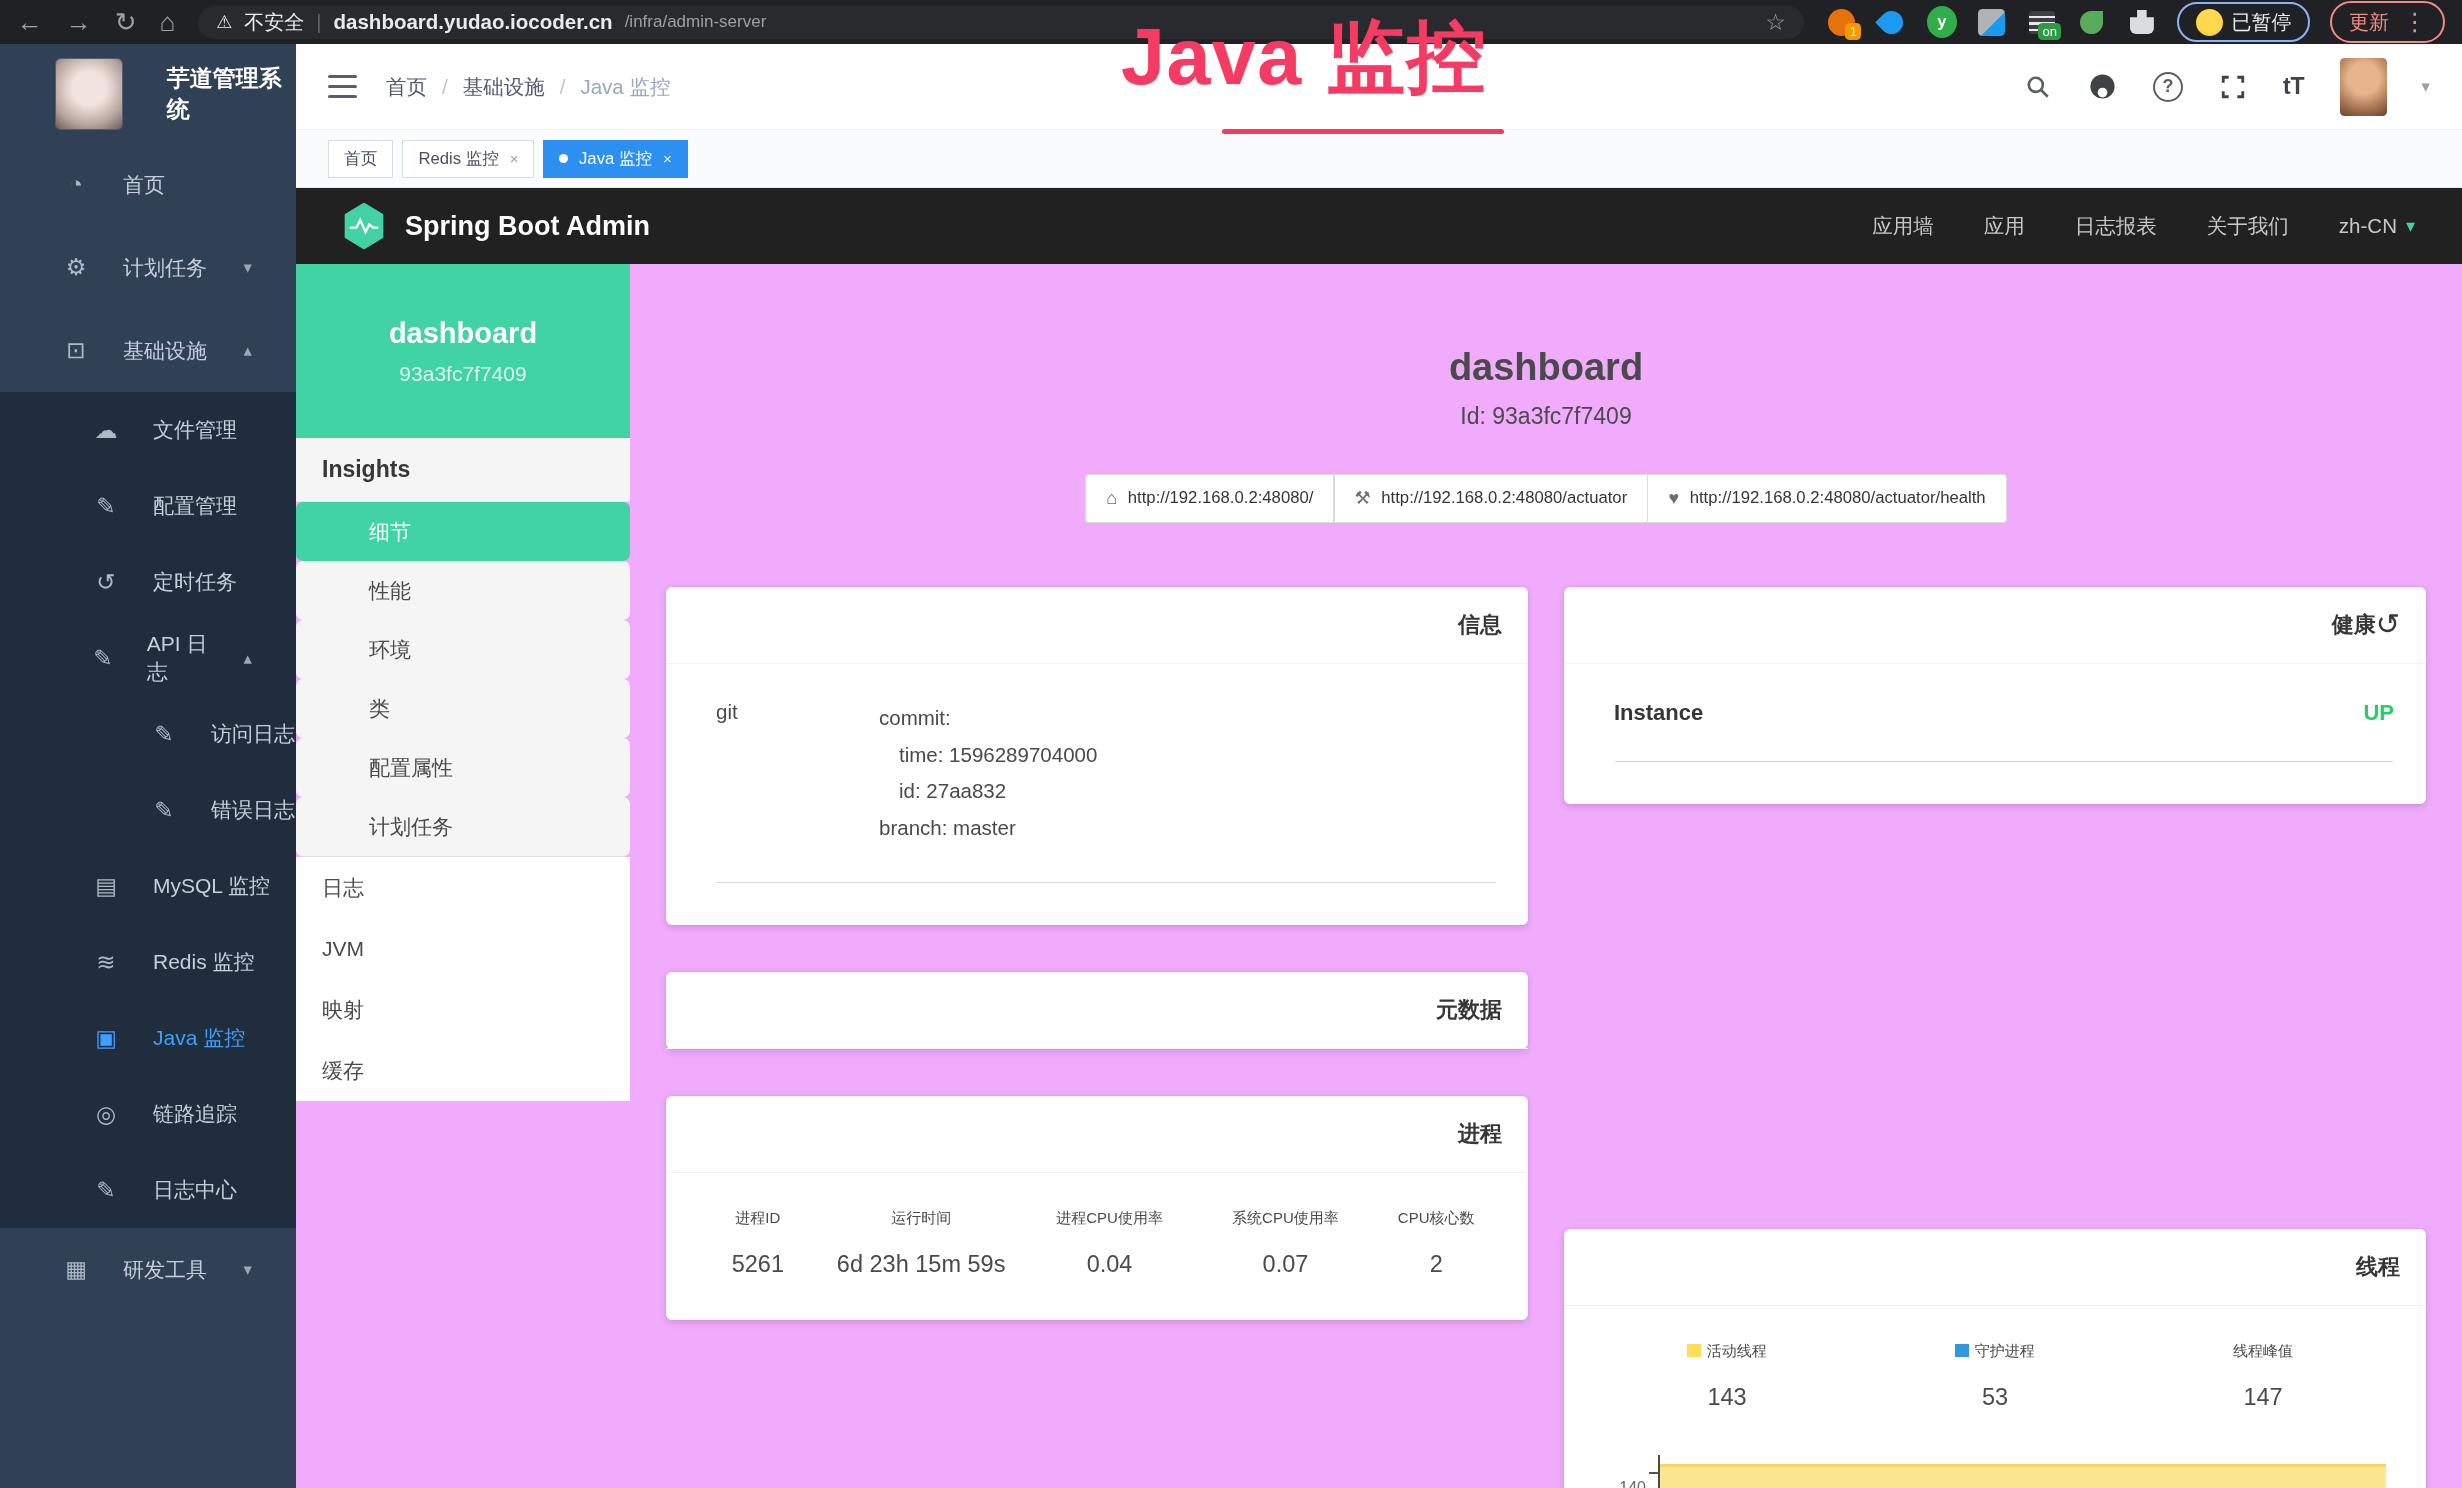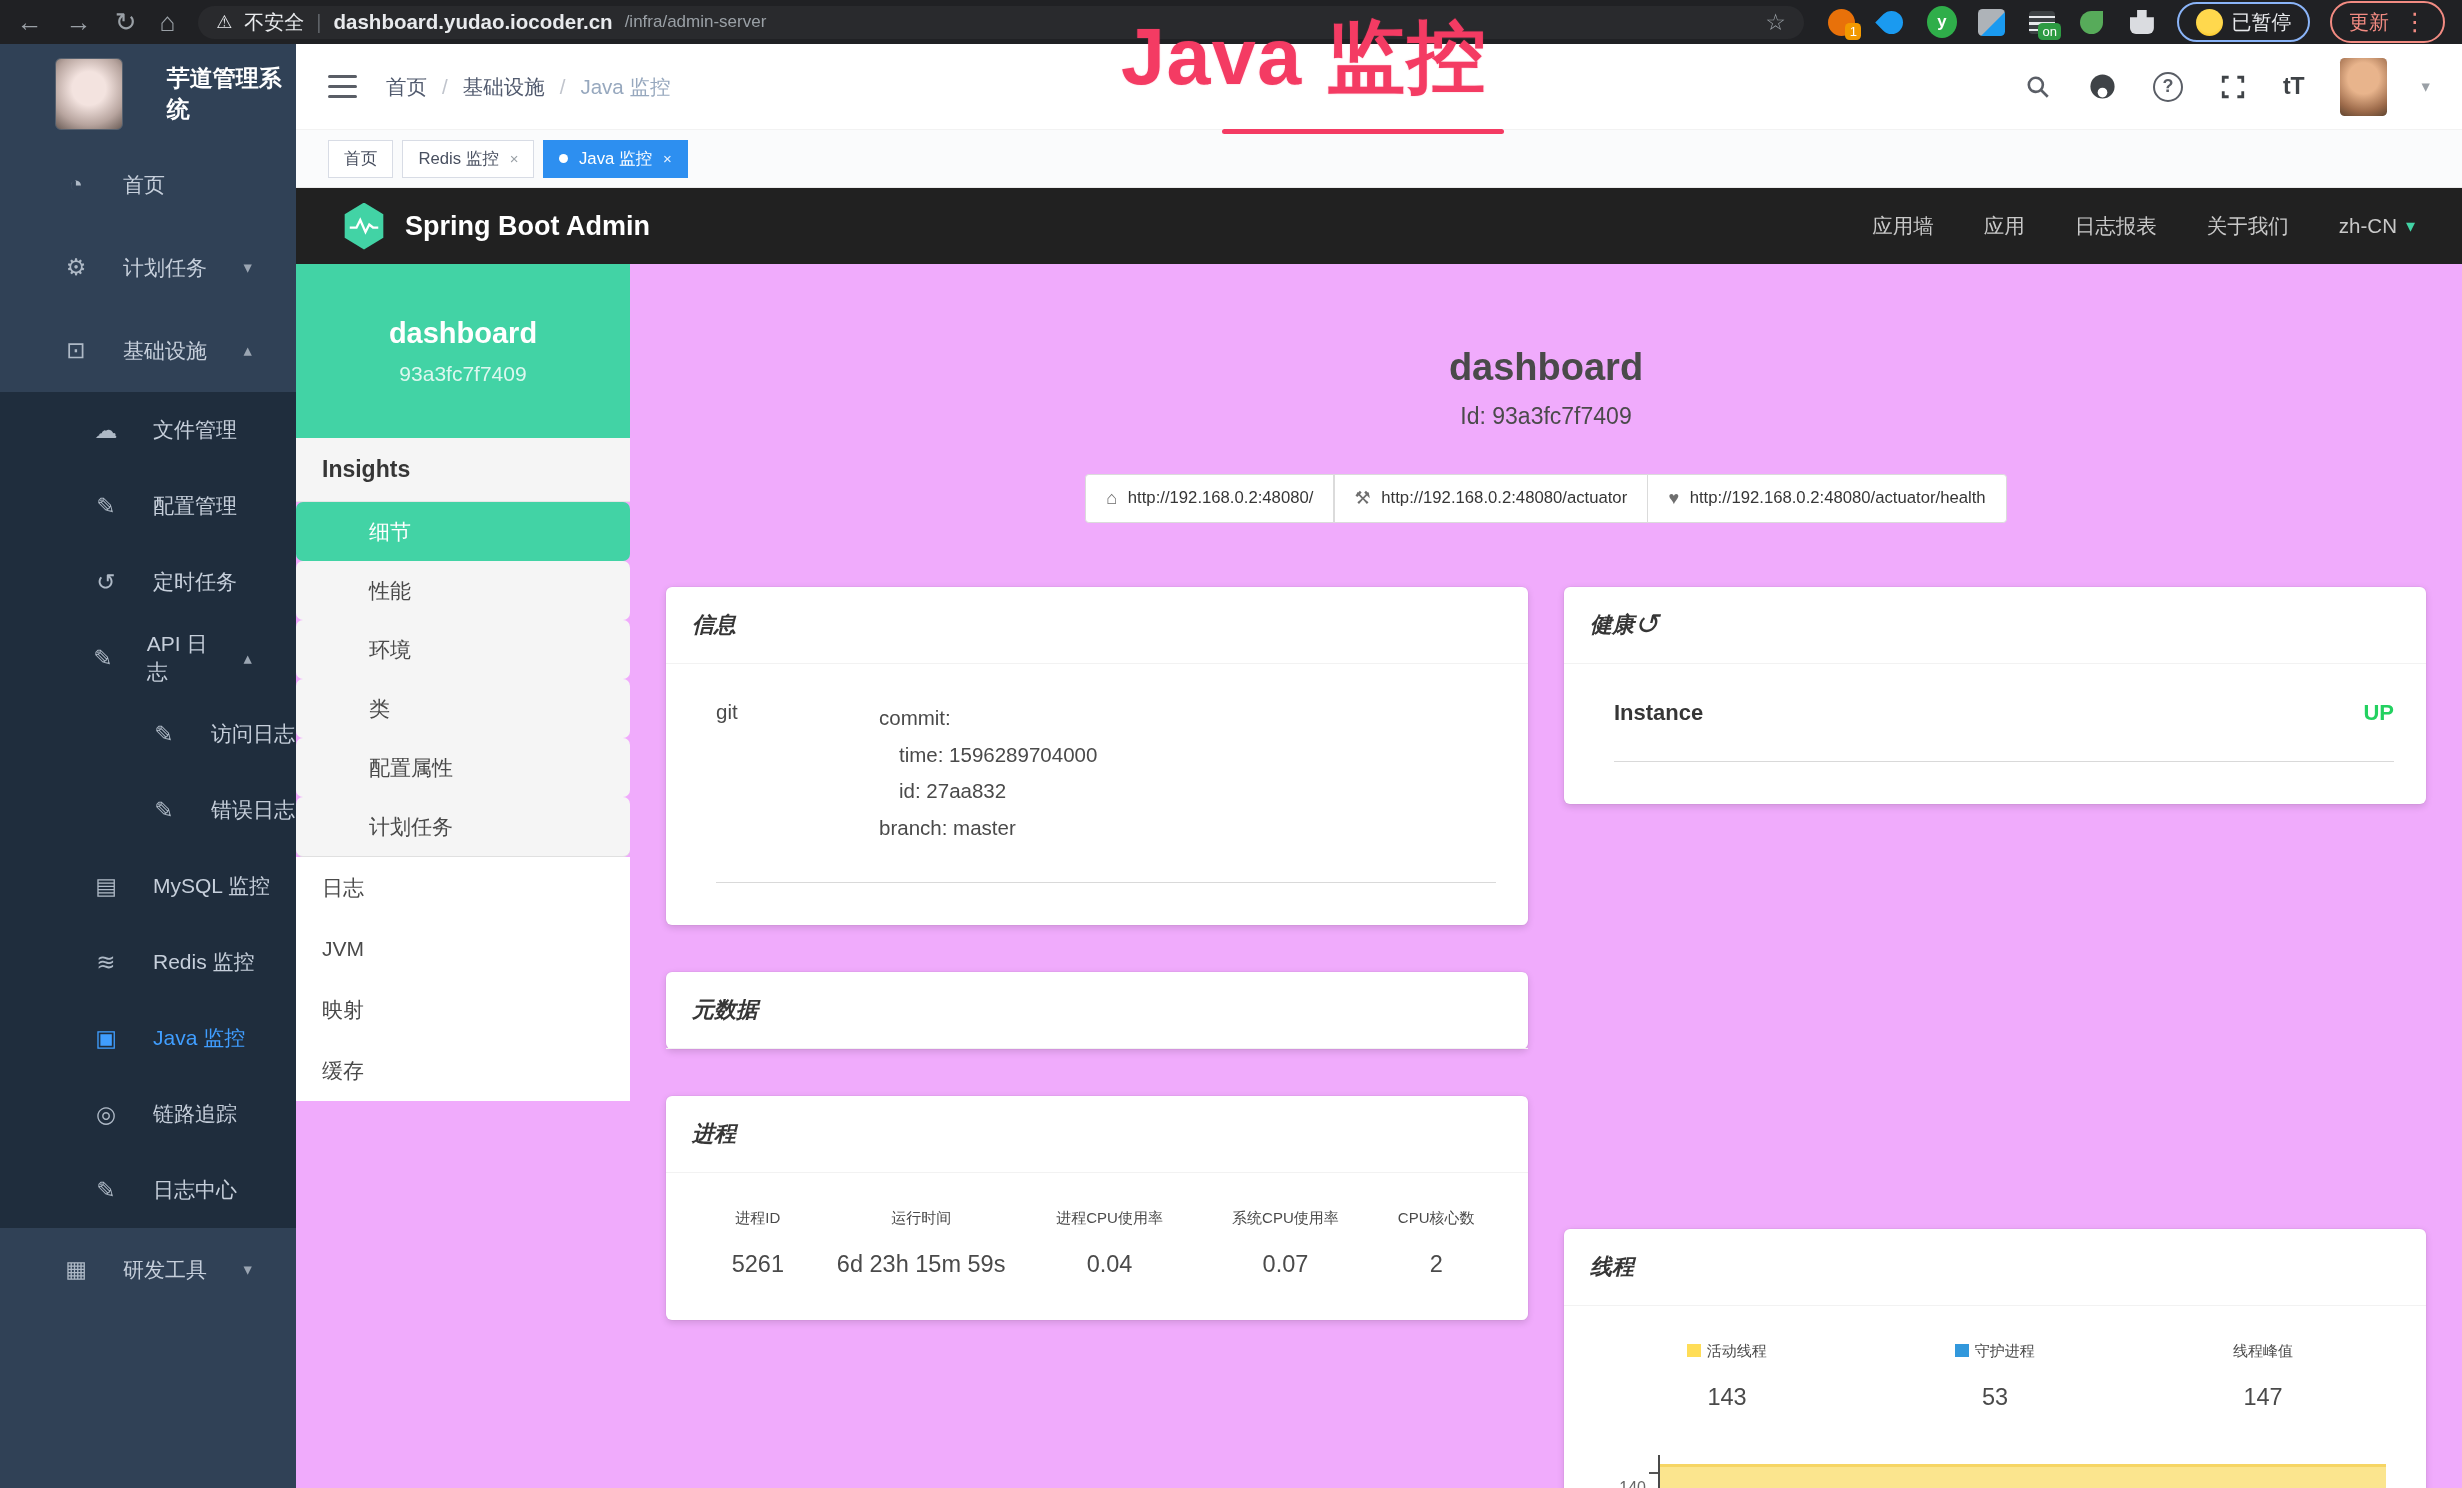--- a/index.html
+++ b/index.html
@@ -105,22 +105,22 @@
   .inst-id{margin-top:13.7px;text-align:center;font-size:23px;color:#4a4a4a;}
   .link-group{display:flex;justify-content:center;margin-top:44px;}
   .link-btn{display:flex;align-items:center;gap:10.6px;height:47px;padding:0 20px;border:0.8px solid #dbdbdb;
     background:#fff;font-size:16.7px;color:#363636;margin-left:-0.8px;}
   .link-btn:first-child{border-radius:3.8px 0 0 3.8px;margin-left:0;}
   .link-btn:last-child{border-radius:0 3.8px 3.8px 0;}
   .link-btn .lg{font-size:18px;color:#6e6e6e;}
   .cards{display:grid;grid-template-columns:1fr 1fr;column-gap:36px;margin-top:64px;align-items:start;}
   .card{background:#fff;border-radius:6px;margin-bottom:47px;
     box-shadow:0 2.3px 7.6px rgba(10,10,10,.13),0 0 0 0.8px rgba(10,10,10,.03);}
-  .card-h{display:flex;align-items:center;justify-content:flex-start;padding:23px 26px;
-    font-size:22px;font-weight:700;color:#363636;border-bottom:1.5px solid #f2f2f2;font-style:italic;}
+  .card-h{display:flex;align-items:center;justify-content:flex-end;padding:23px 26px;
+    font-size:22px;font-weight:700;color:#363636;border-bottom:1.5px solid #f2f2f2;}
   .card-h .act{font-size:29px;font-weight:400;color:#363636;line-height:1;}
   .card-b{padding:36px 29px 42px;}
   .kv{display:flex;margin:0 3px 0 21px;padding-bottom:35px;border-bottom:0.8px solid #d9d9d9;}
   .kv .k{width:163px;flex-shrink:0;font-size:20.5px;color:#4a4a4a;}
   .kv .v{font-size:20.5px;color:#4a4a4a;line-height:1.8;}
   .kv .v .ind{padding-left:20px;}
   .kv.between{justify-content:space-between;align-items:center;}
   .kv .k.strong{font-weight:700;color:#363636;font-size:22px;width:auto;}
   .up{font-size:22px;font-weight:700;}
   .kv.meta .k{width:220px;}

